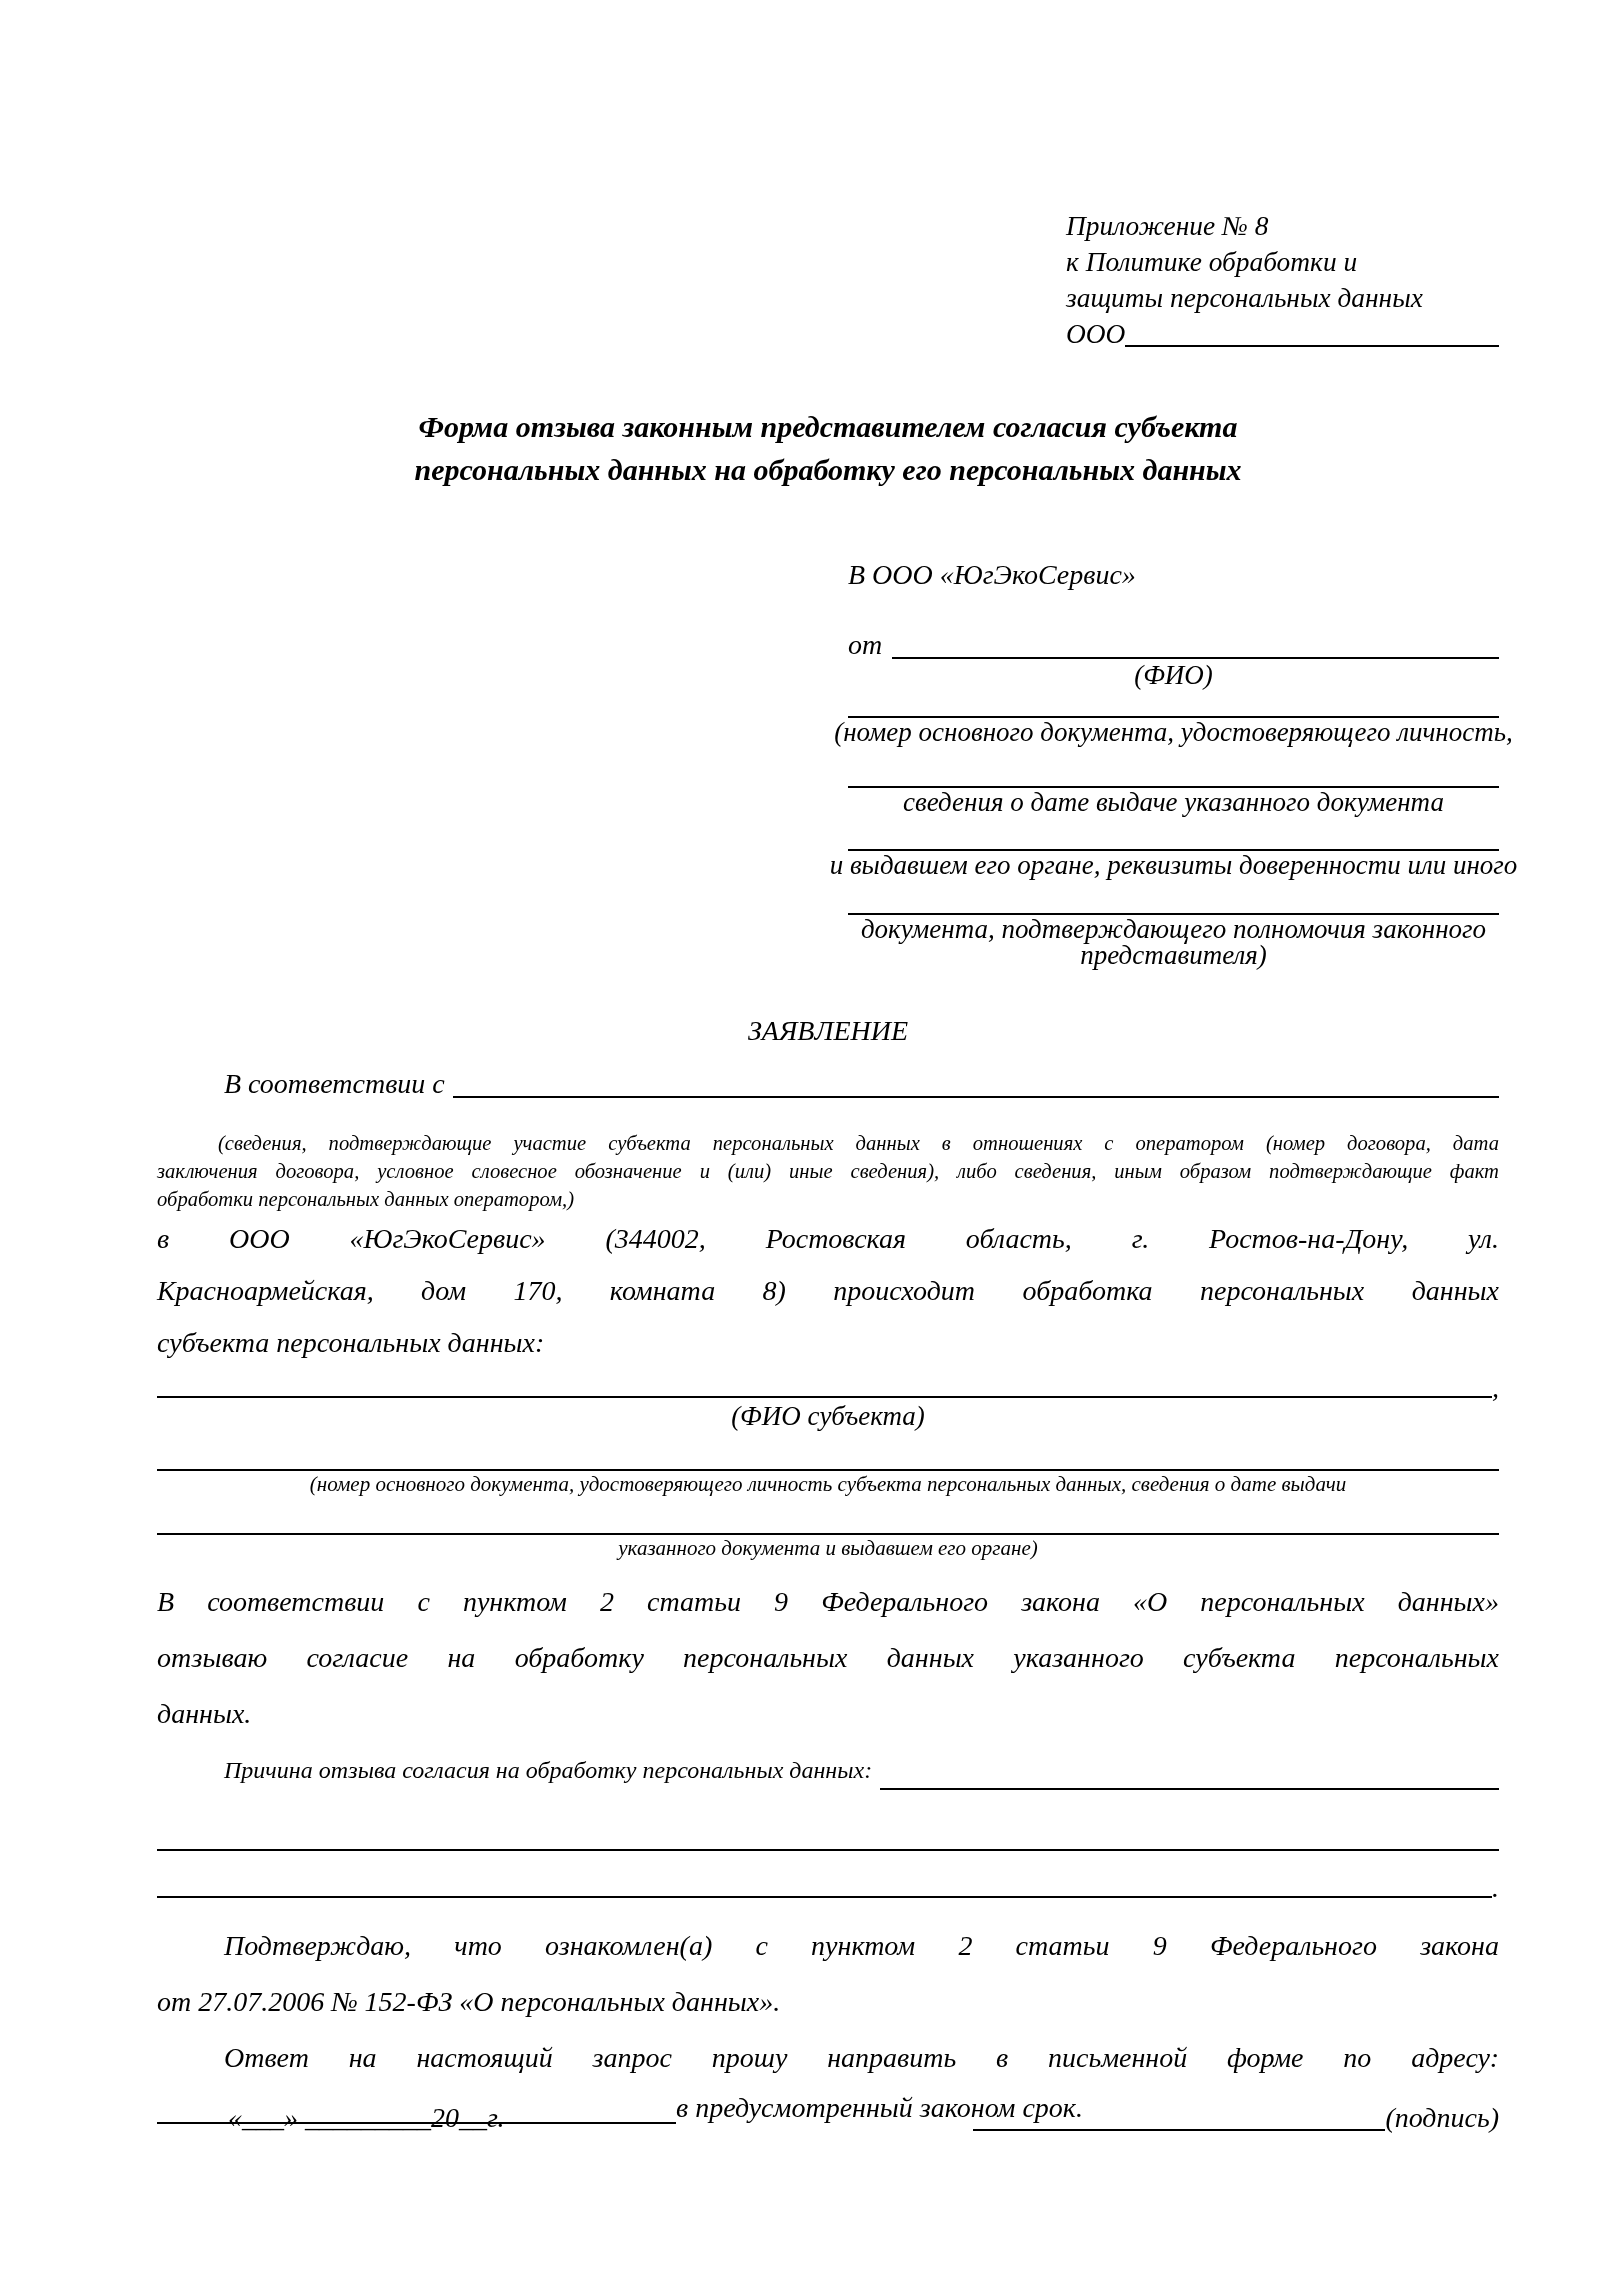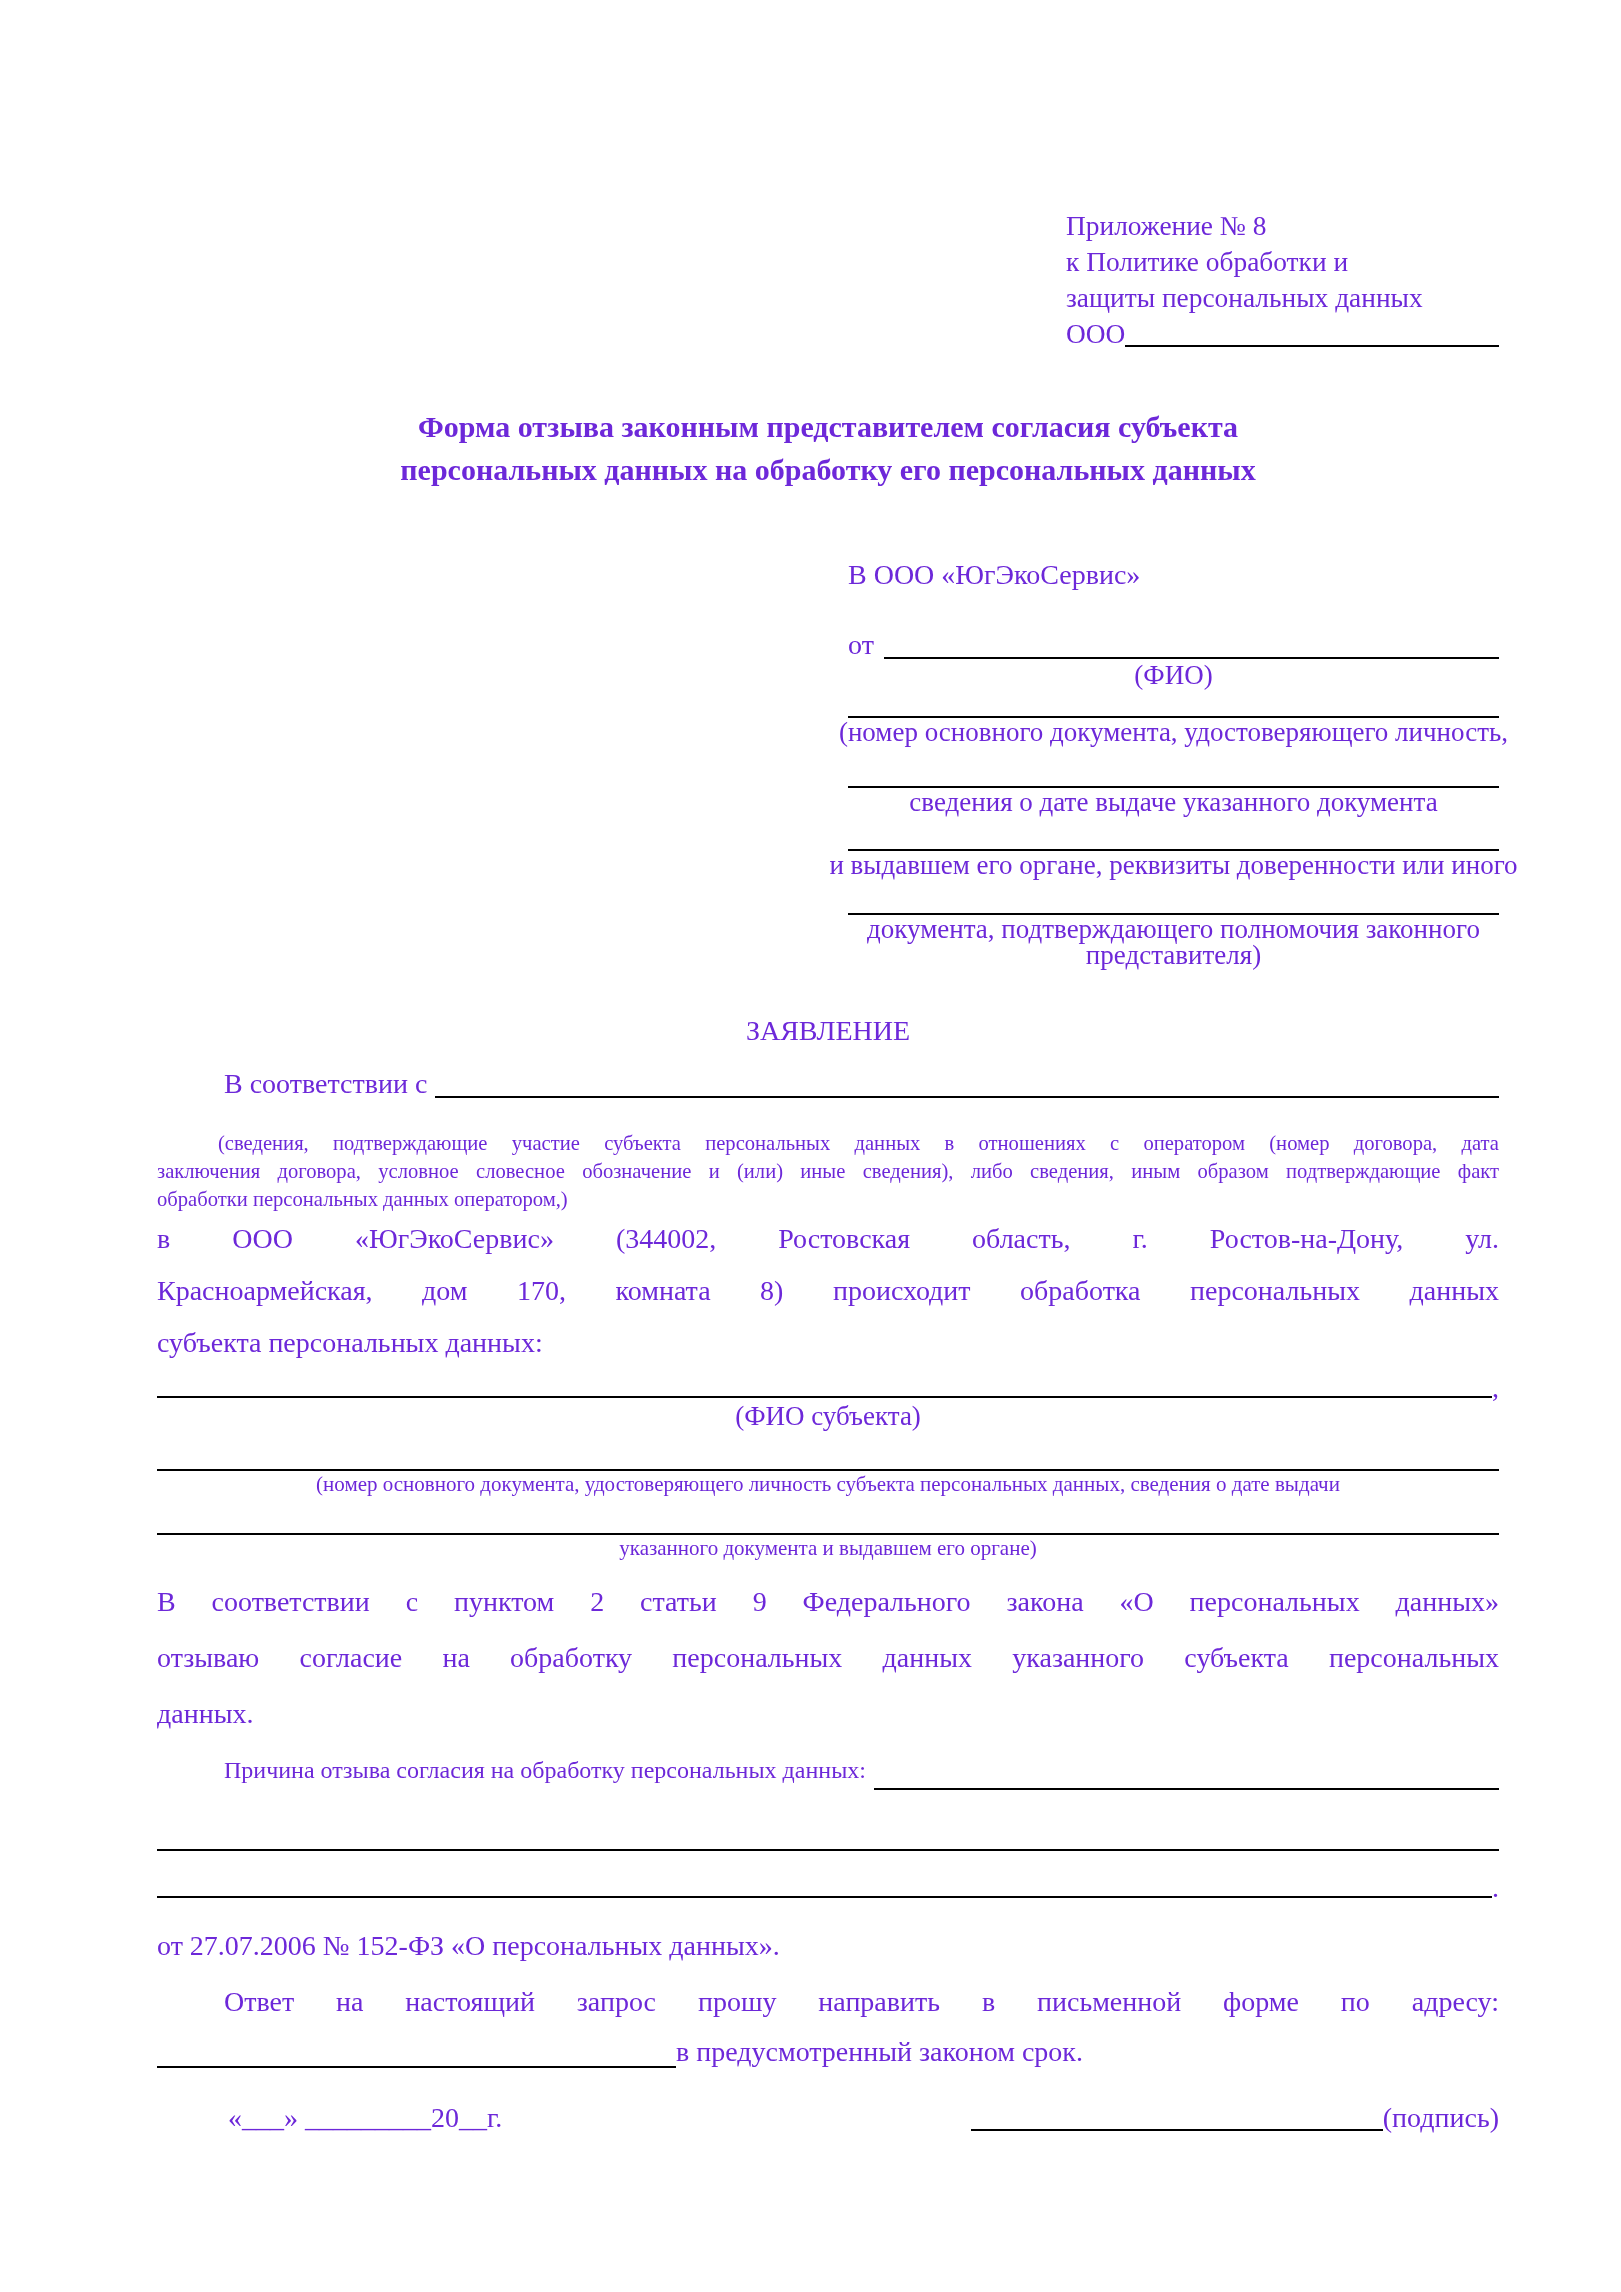--- a/index.html
+++ b/index.html
@@ -1,23 +1,24 @@
 <!DOCTYPE html>
 <html lang="ru"><head>
 <meta charset="utf-8">
 <style>
   html,body{margin:0;padding:0;background:#fff;}
   .page{
     position:relative;
     width:1621px;height:2293px;
-    background:#fff;color:#6d28d9;
+    background:#fff;color:#000000;
     font-family:"Liberation Serif","DejaVu Serif",serif;
     box-sizing:border-box;
     padding:208px 122px 0 157px;
     overflow:hidden;
+    font-style:italic;
   }
   .fill{flex:1;border-bottom:2px solid #000;}
   .line{border-bottom:2px solid #000;}
 
   
   .header-note{width:433px;margin-left:auto;font-size:27.4px;line-height:36px;}
   .org-row{display:flex;}
   .org-row .fill{margin-bottom:4.9px;}
 
   
@@ -163,20 +164,21 @@
     <span class="label">Причина отзыва согласия на обработку персональных данных:</span>
     <span class="fill"></span>
   </div>
   <div class="line blank1"></div>
   <div class="blank-row2">
     <span class="fill"></span>
     <span>.</span>
   </div>
 
   <div class="confirm-para">
+    <div class="jline indent">Подтверждаю,  что  ознакомлен(а)  с  пунктом  2  статьи  9  Федерального  закона</div>
     <div class="jline left">от 27.07.2006 № 152-ФЗ «О персональных данных».</div>
   </div>
 
   <div class="response-line jline">Ответ на настоящий запрос прошу направить в письменной форме по адресу:</div>
   <div class="address-row">
     <span class="blank"></span>
     <span>в предусмотренный законом срок.</span>
   </div>
 
   <div class="footer">

